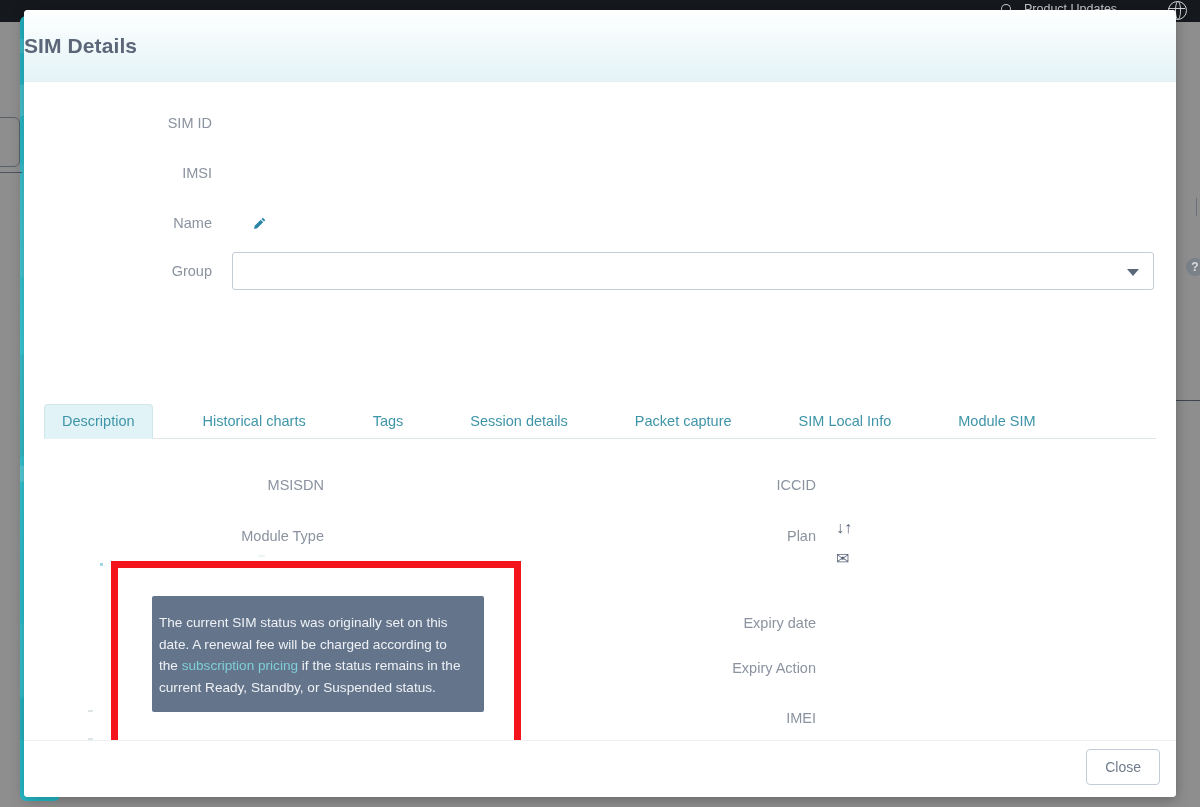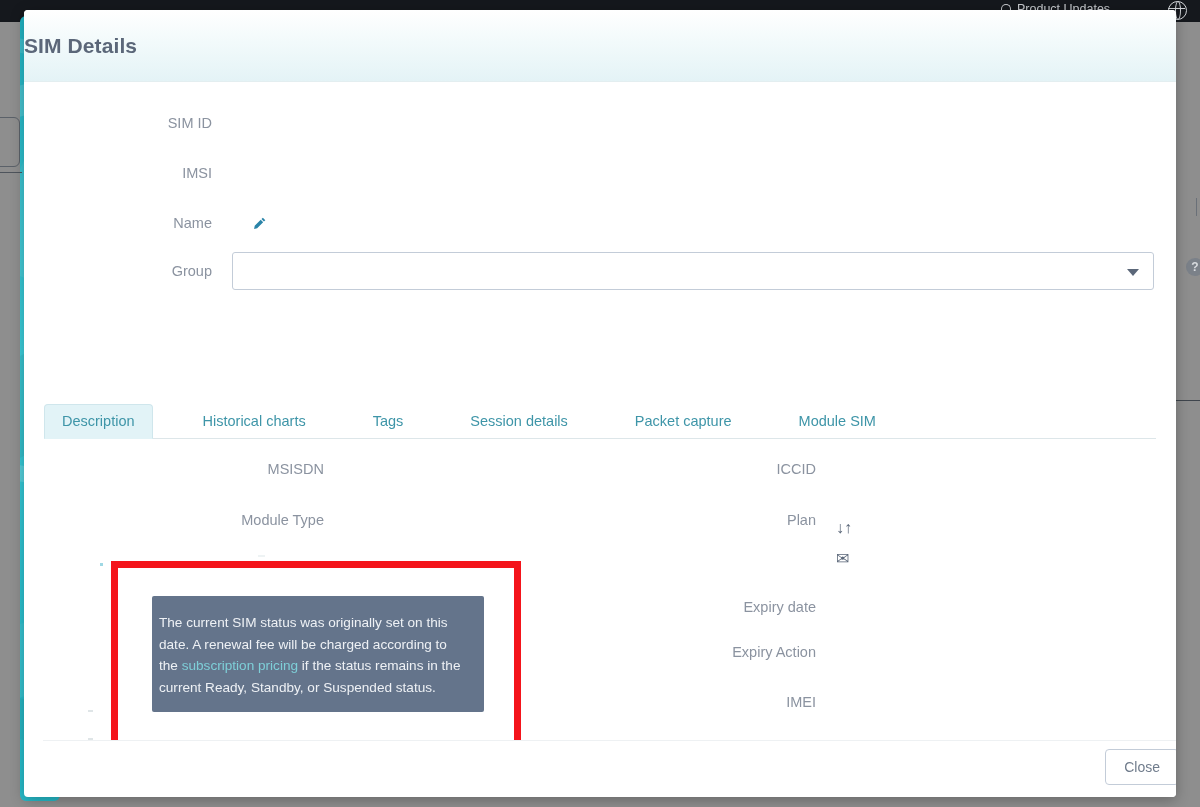--- a/index.html
+++ b/index.html
@@ -27,21 +27,21 @@
     width: 1200px; height: 22px;
     background: #15181d;
     color: #c6c9cd;
     font-size: 12.5px;
   }
   #topbar .tb-item {
     position: absolute;
     top: 2px;
     display: flex;
     align-items: center;
-    gap: 6px;
+    gap: 13px;
     white-space: nowrap;
   }
   #topbar .tb-updates { left: 1000px; }
   .bell-icon {
     width: 11px; height: 11px;
     display: inline-block;
     position: relative;
   }
   .bell-icon::before {
     content: "";
@@ -234,20 +234,21 @@
   
   .detail-row {
     position: absolute;
     display: flex;
     align-items: center;
     font-size: 14.5px;
   }
   .detail-label {
     text-align: right;
     color: #8b93a0;
+    margin-top: 16px;
   }
   .detail-value {
     color: #5b6779;
     margin-left: 22px;
   }
   .dl-left  { width: 240px; }
   .dl-right { width: 240px; }
 
   #d-msisdn   { left: 60px;  top: 379px; }
   #d-module   { left: 60px;  top: 430px; }
@@ -343,21 +344,20 @@
   }
 
   
   #modal-footer {
     position: absolute;
     left: 0; bottom: 0;
     width: 1152px;
     height: 56px;
     background: #fff;
     border-top: 1px solid #eef1f3;
-    margin-left: 19px;
   }
   #close-button {
     position: absolute;
     right: 16px; top: 8px;
     min-width: 58px;
     padding: 9px 18px;
     font-size: 14px;
     color: #707c8c;
     background: #fff;
     border: 1px solid #c3ccd8;
@@ -432,20 +432,21 @@
         <span class="caret"></span>
       </div>
     </div>
 
     <div id="tabs">
       <div class="tab active">Description</div>
       <div class="tab">Historical charts</div>
       <div class="tab">Tags</div>
       <div class="tab">Session details</div>
       <div class="tab">Packet capture</div>
+      <div class="tab">SIM Local Info</div>
       <div class="tab">Module SIM</div>
     </div>
 
     <div class="detail-row" id="d-msisdn">
       <div class="detail-label dl-left">MSISDN</div>
       <div class="detail-value"></div>
     </div>
     <div class="detail-row" id="d-module">
       <div class="detail-label dl-left">Module Type</div>
       <div class="detail-value"></div>

